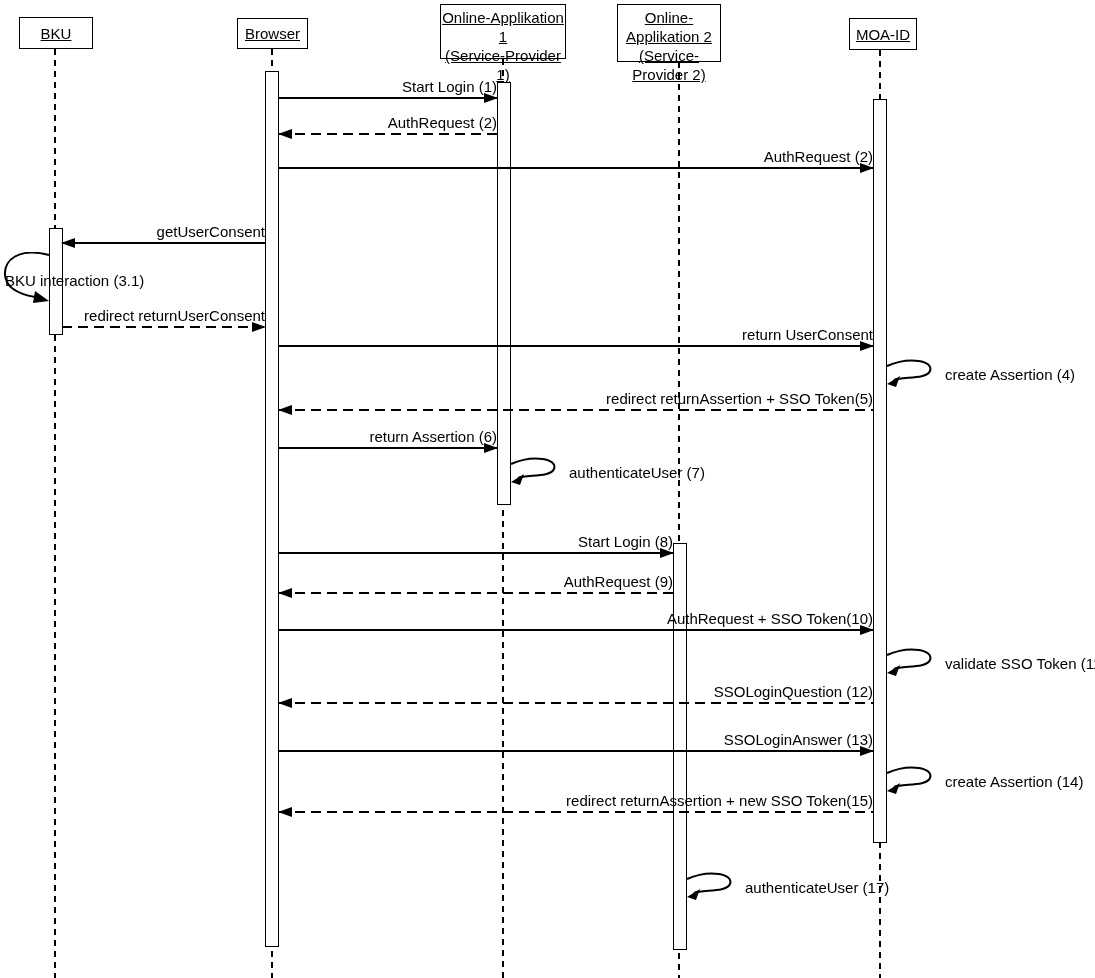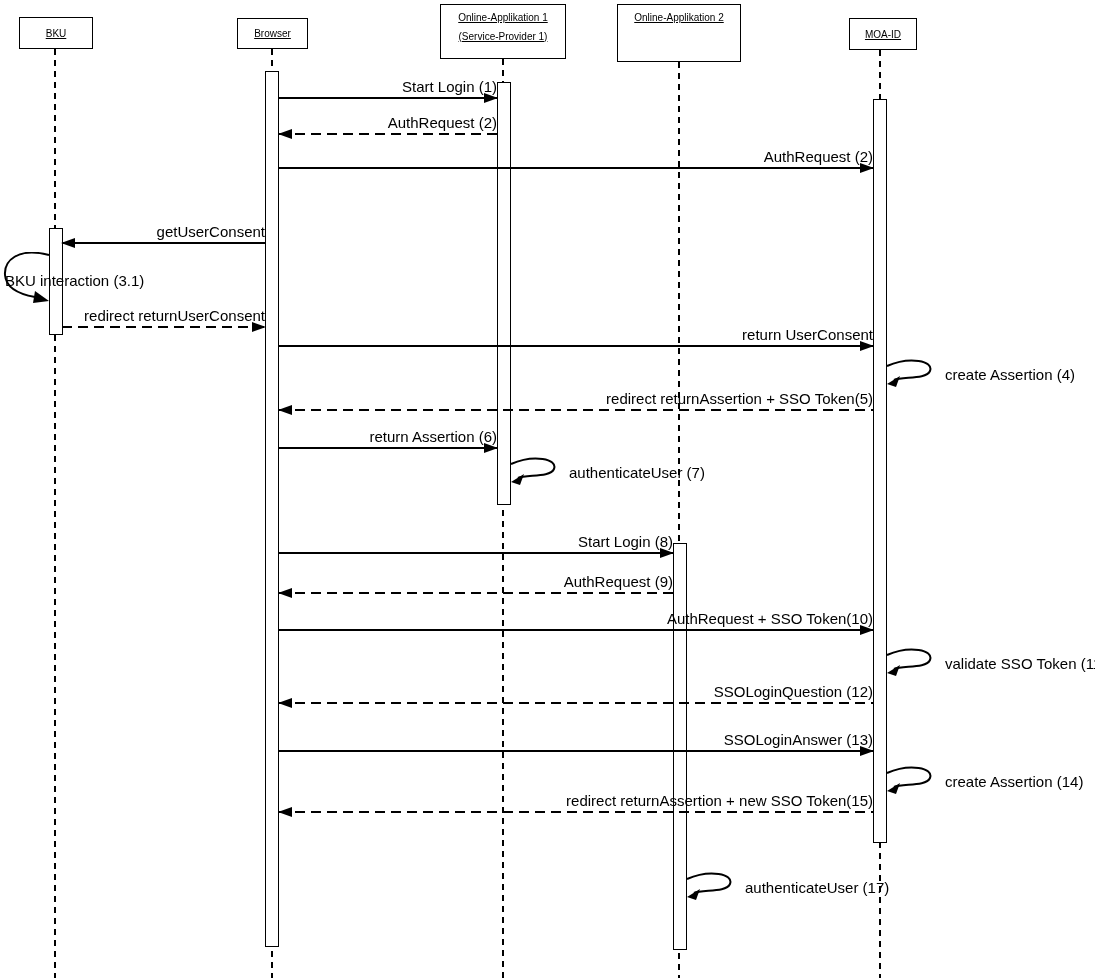--- a/index.html
+++ b/index.html
@@ -9,21 +9,21 @@
   }
   
   .lifeline {
     position:absolute; width:1.5px;
     background:repeating-linear-gradient(180deg,#000 0 6px,transparent 6px 11px);
     z-index:1;
   }
   
   .headbox {
     position:absolute; border:1.5px solid #000; background:#fff;
-    box-sizing:border-box; text-align:center; font-size:10px; z-index:3;
+    box-sizing:border-box; text-align:center; font-size:15px; z-index:3;
   }
   .headbox.single { display:flex; align-items:center; justify-content:center; }
   .headbox.two { padding-top:3px; line-height:19px; }
   .hlabel { text-decoration:underline; }
   
   .bar {
     position:absolute; width:14px; border:1.5px solid #000; background:#fff;
     box-sizing:border-box; z-index:2;
   }
   
@@ -65,22 +65,23 @@
   <div class="headbox single" style="left:19px; top:17px; width:74px; height:32px">
     <span class="hlabel">BKU</span>
   </div>
   <div class="headbox single" style="left:237px; top:18px; width:71px; height:31px">
     <span class="hlabel">Browser</span>
   </div>
   <div class="headbox two" style="left:440px; top:4px; width:126px; height:55px">
     <div class="hlabel">Online-Applikation 1</div>
     <div class="hlabel">(Service-Provider 1)</div>
   </div>
-  <div class="headbox two" style="left:617px; top:4px; width:124px; height:58px">
+  <div class="headbox two" style="left:617px; top:4px; width:104px; height:58px">
     <div class="hlabel">Online-Applikation 2</div>
+    <div class="hlabel">(Service-Provider 2)</div>
   </div>
   <div class="headbox single" style="left:849px; top:18px; width:68px; height:32px">
     <span class="hlabel">MOA-ID</span>
   </div>
 
   <div class="bar" style="left:265px; top:71px;  height:876px"></div>
   <div class="bar" style="left:497px; top:82px;  height:423px"></div>
   <div class="bar" style="left:49px;  top:228px; height:107px"></div>
   <div class="bar" style="left:873px; top:99px;  height:744px"></div>
   <div class="bar" style="left:673px; top:543px; height:407px"></div>

